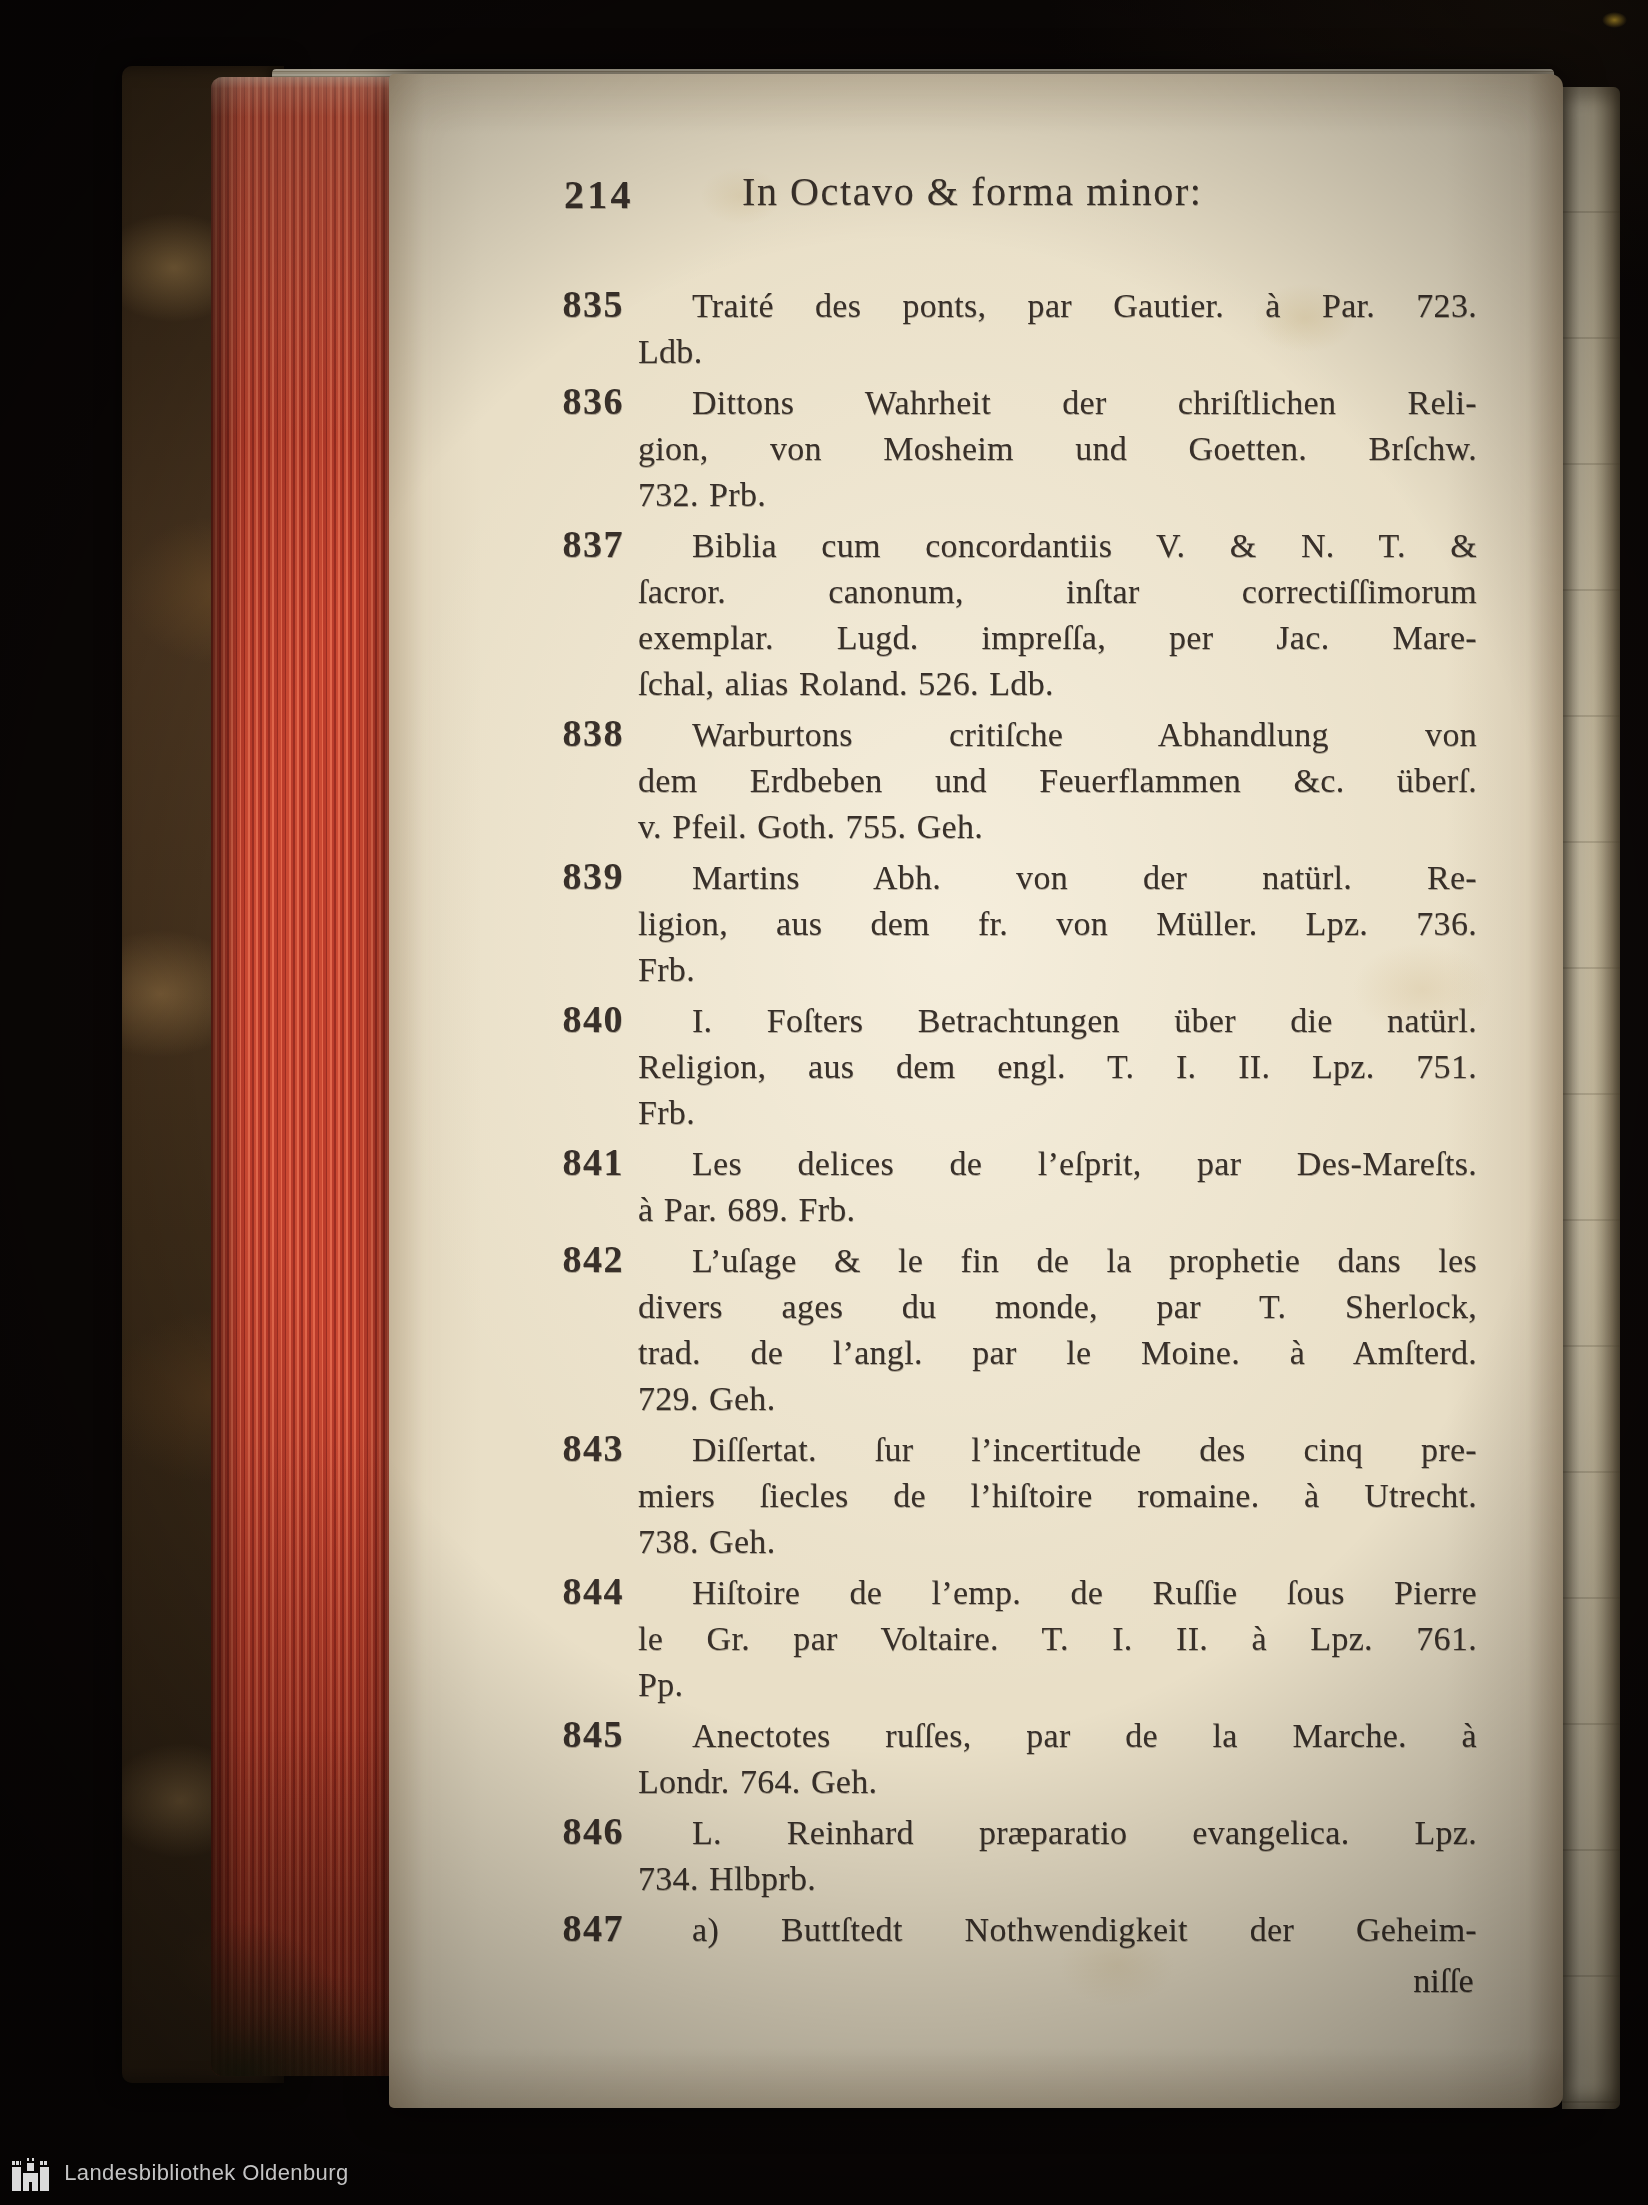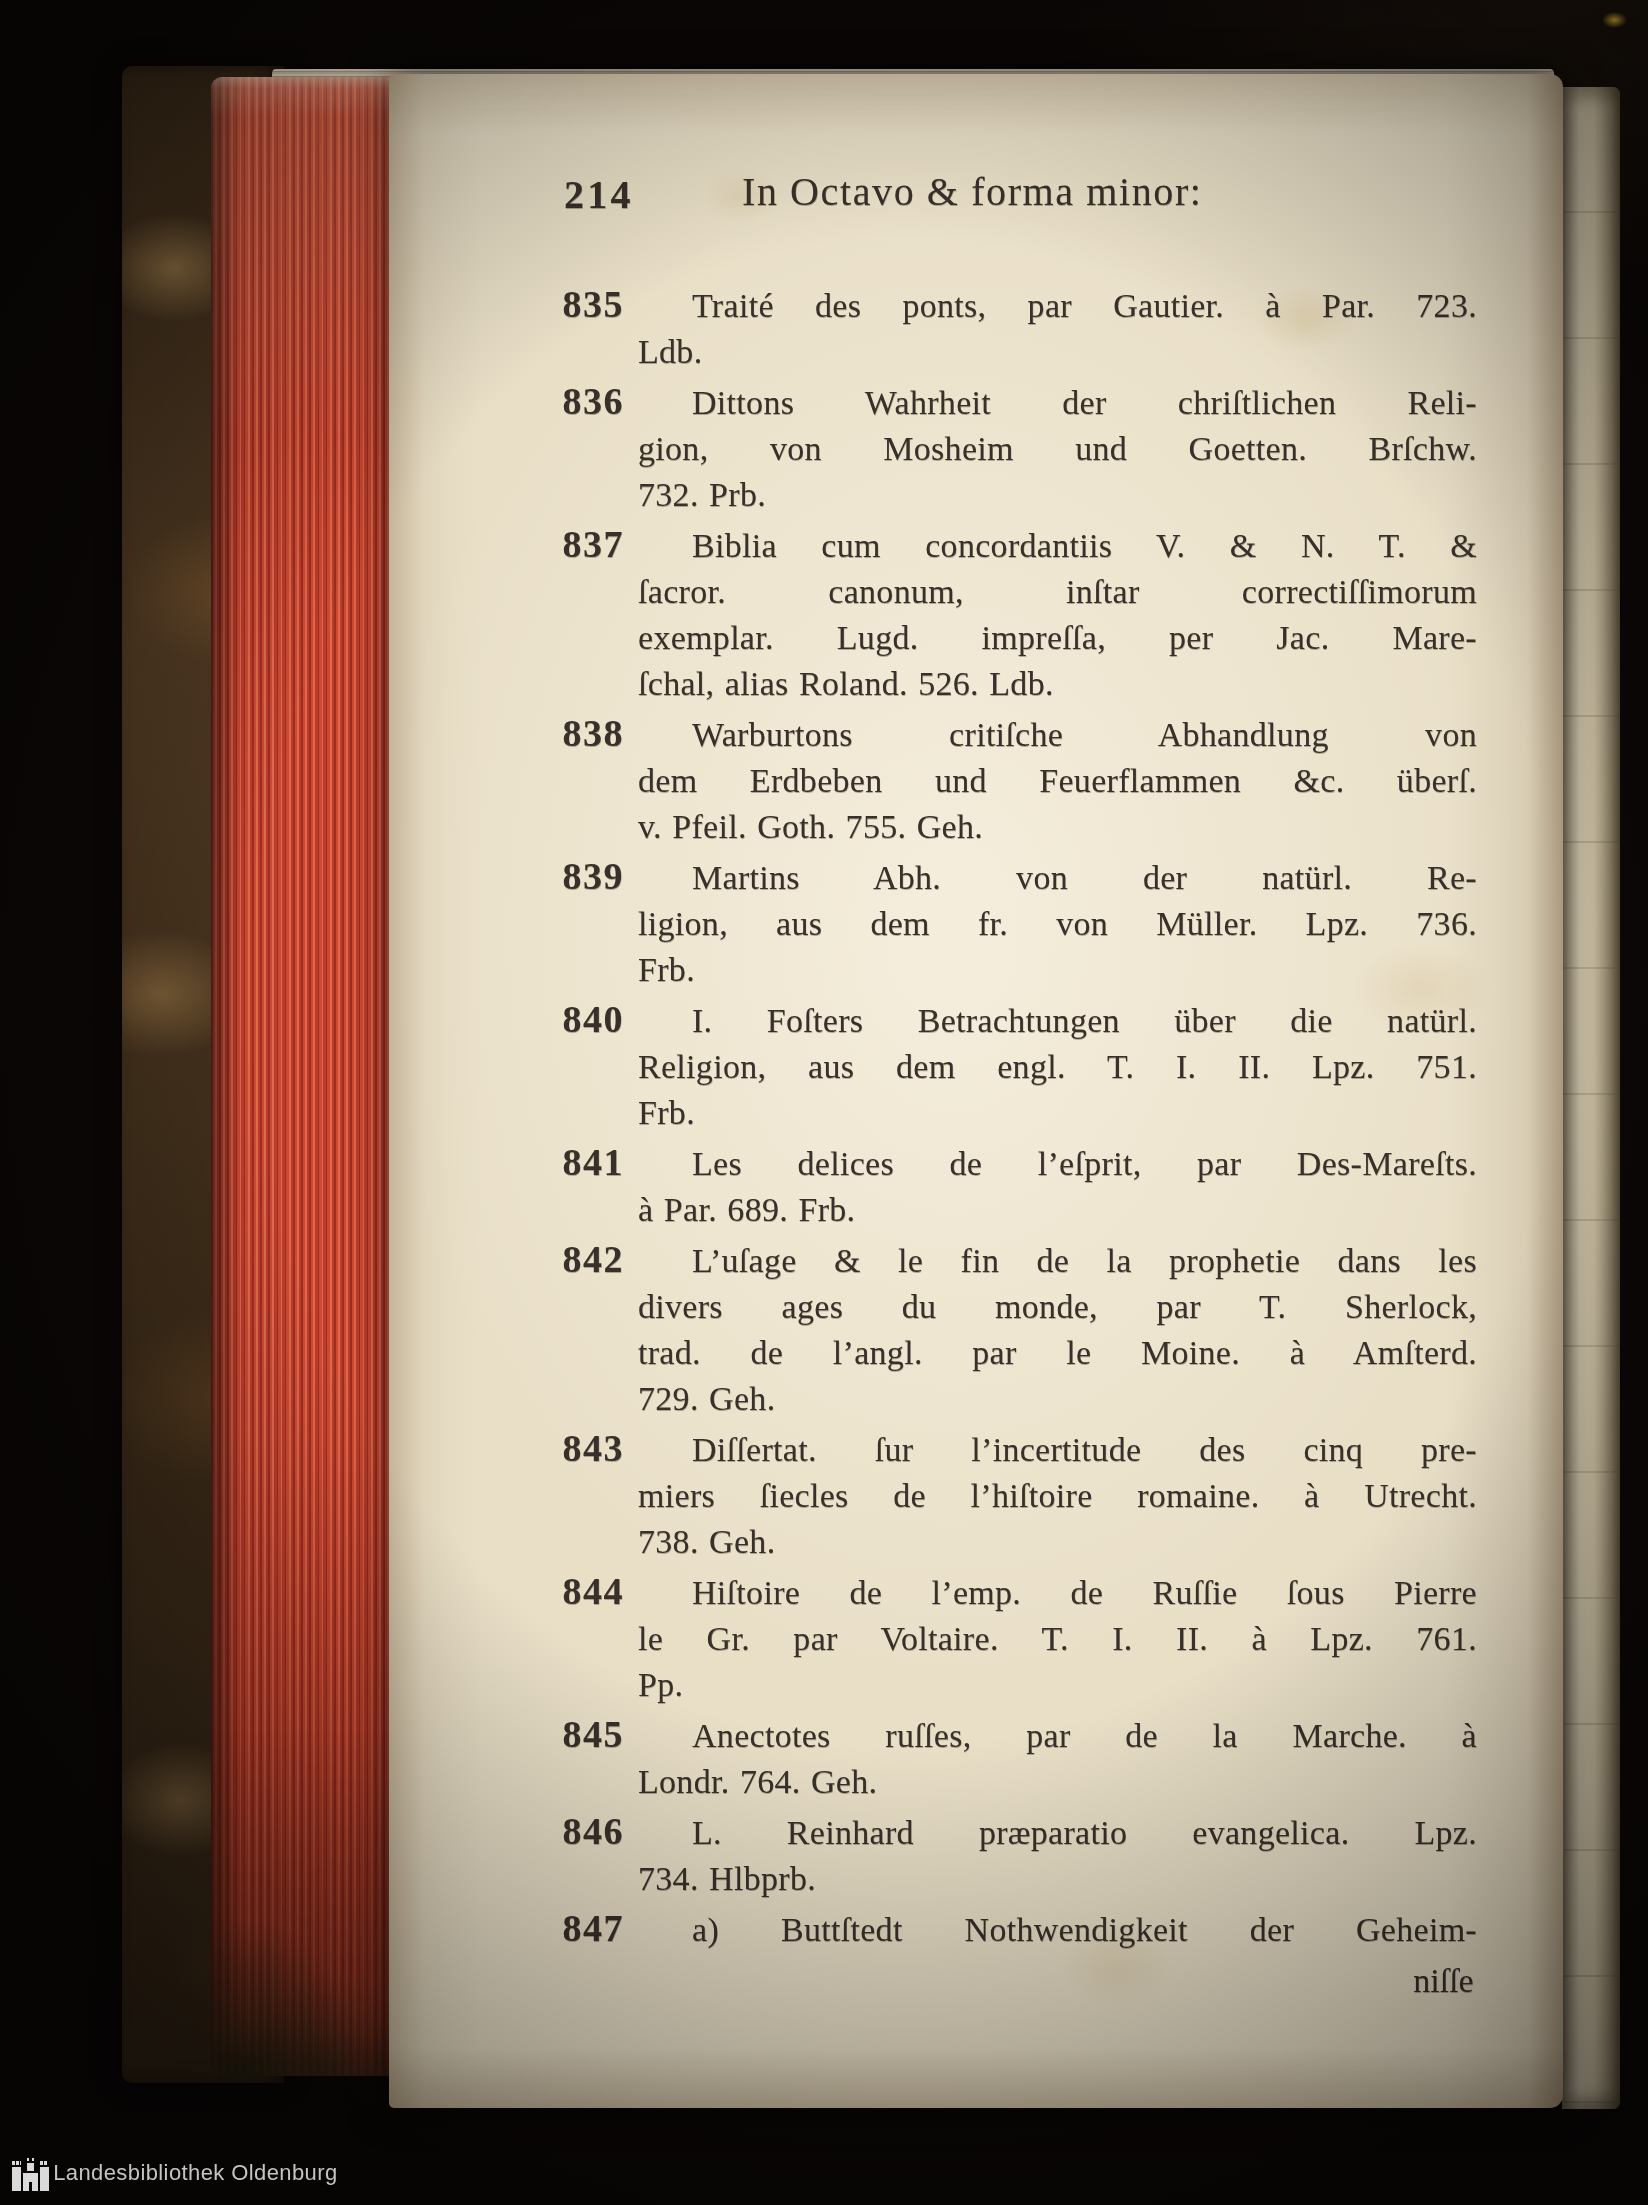--- a/index.html
+++ b/index.html
@@ -128,21 +128,21 @@
   }
 
   .dust-speck {
     position: absolute; right: 21.4px; top: 11.5px; width: 25px; height: 16.5px; z-index: 5;
     background: radial-gradient(closest-side, #d2a92f, rgba(210,170,47,0));
     border-radius: 50%;
   }
 
   .watermark {
     position: absolute; left: 8.2px; bottom: 10px; z-index: 10;
-    display: flex; align-items: center; gap: 0;
+    display: flex; align-items: center; gap: 11px;
   }
   .watermark-icon { width: 45px; height: 45px; opacity: 0.92; }
   .watermark-label {
     color: #c4c4c4; font-size: 22px;
     font-family: "Liberation Sans", sans-serif; letter-spacing: 0.4px;
   }
 </style>
 </head>
 <body>
 

